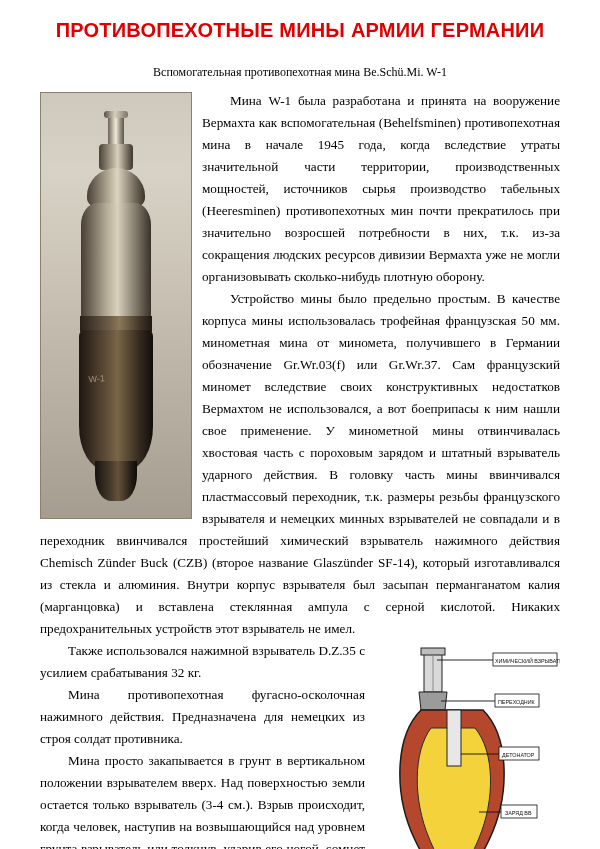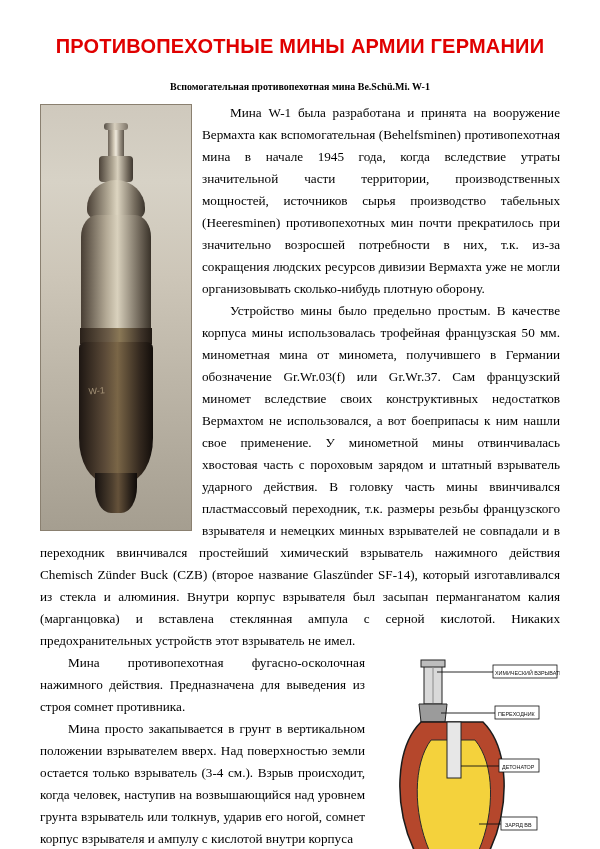--- a/index.html
+++ b/index.html
@@ -14,37 +14,36 @@
     color: #000000;
     position: relative;
     overflow: hidden;
   }
   .page {
     position: relative;
     width: 600px;
     height: 602px;
     box-sizing: border-box;
     padding: 14px 40px 0 40px;
-    margin-top: 16px;
   }
   .doc-title {
     color: #e00000;
     font-family: "Liberation Sans", sans-serif;
     font-weight: bold;
     font-size: 20px;
     line-height: 25px;
     text-align: center;
     letter-spacing: 0.2px;
     margin: 4px 0 0 0;
     text-transform: uppercase;
   }
   .subtitle {
     text-align: center;
-    font-weight: bold;
-    font-size: 10px;
+    font-weight: normal;
+    font-size: 12px;
     margin: 22px 0 10px 0;
     font-family: "Liberation Serif", serif;
   }
   .body-text {
     font-size: 13.2px;
     line-height: 22px;
     text-align: justify;
     text-justify: inter-word;
     hyphens: auto;
   }
@@ -239,19 +238,20 @@
         <text x="123" y="59.5" font-family="Liberation Sans, sans-serif" font-size="5.4" fill="#111">ПЕРЕХОДНИК</text>
         <rect x="124" y="103" width="40" height="13" fill="#ffffff" stroke="#111" stroke-width="0.8"></rect>
         <text x="127" y="112.5" font-family="Liberation Sans, sans-serif" font-size="5.4" fill="#111">ДЕТОНАТОР</text>
         <rect x="126" y="161" width="36" height="13" fill="#ffffff" stroke="#111" stroke-width="0.8"></rect>
         <text x="130" y="170.5" font-family="Liberation Sans, sans-serif" font-size="5.4" fill="#111">ЗАРЯД ВВ</text>
         <rect x="122" y="245" width="44" height="13" fill="#ffffff" stroke="#111" stroke-width="0.8"></rect>
         <text x="125" y="254.5" font-family="Liberation Sans, sans-serif" font-size="5.4" fill="#111">КОРПУС МИНЫ</text>
       </svg>
     </div>
 
-    <p>Мина противопехотная фугасно-осколочная нажимного действия. Предназначена для выведения из строя сомнет противника.</p>
+    <p>Также использовался нажимной взрыватель D.Z.35 с усилием срабатывания 32 кг.</p>
+    <p>Мина противопехотная фугасно-осколочная нажимного действия. Предназначена для немецких из строя солдат противника.</p>
     <p>Мина просто закапывается в грунт в вертикальном положении взрывателем вверх. Над поверхностью земли остается только взрыватель (3-4 см.). Взрыв происходит, когда человек, наступив на возвышающийся над уровнем грунта взрыватель или толкнув, ударив его ногой, сомнет корпус взрывателя и ампулу с кислотой внутри корпуса</p>
   </div>
 
   <div class="clearfix"></div>
 
 </div>
 
 </body></html>

